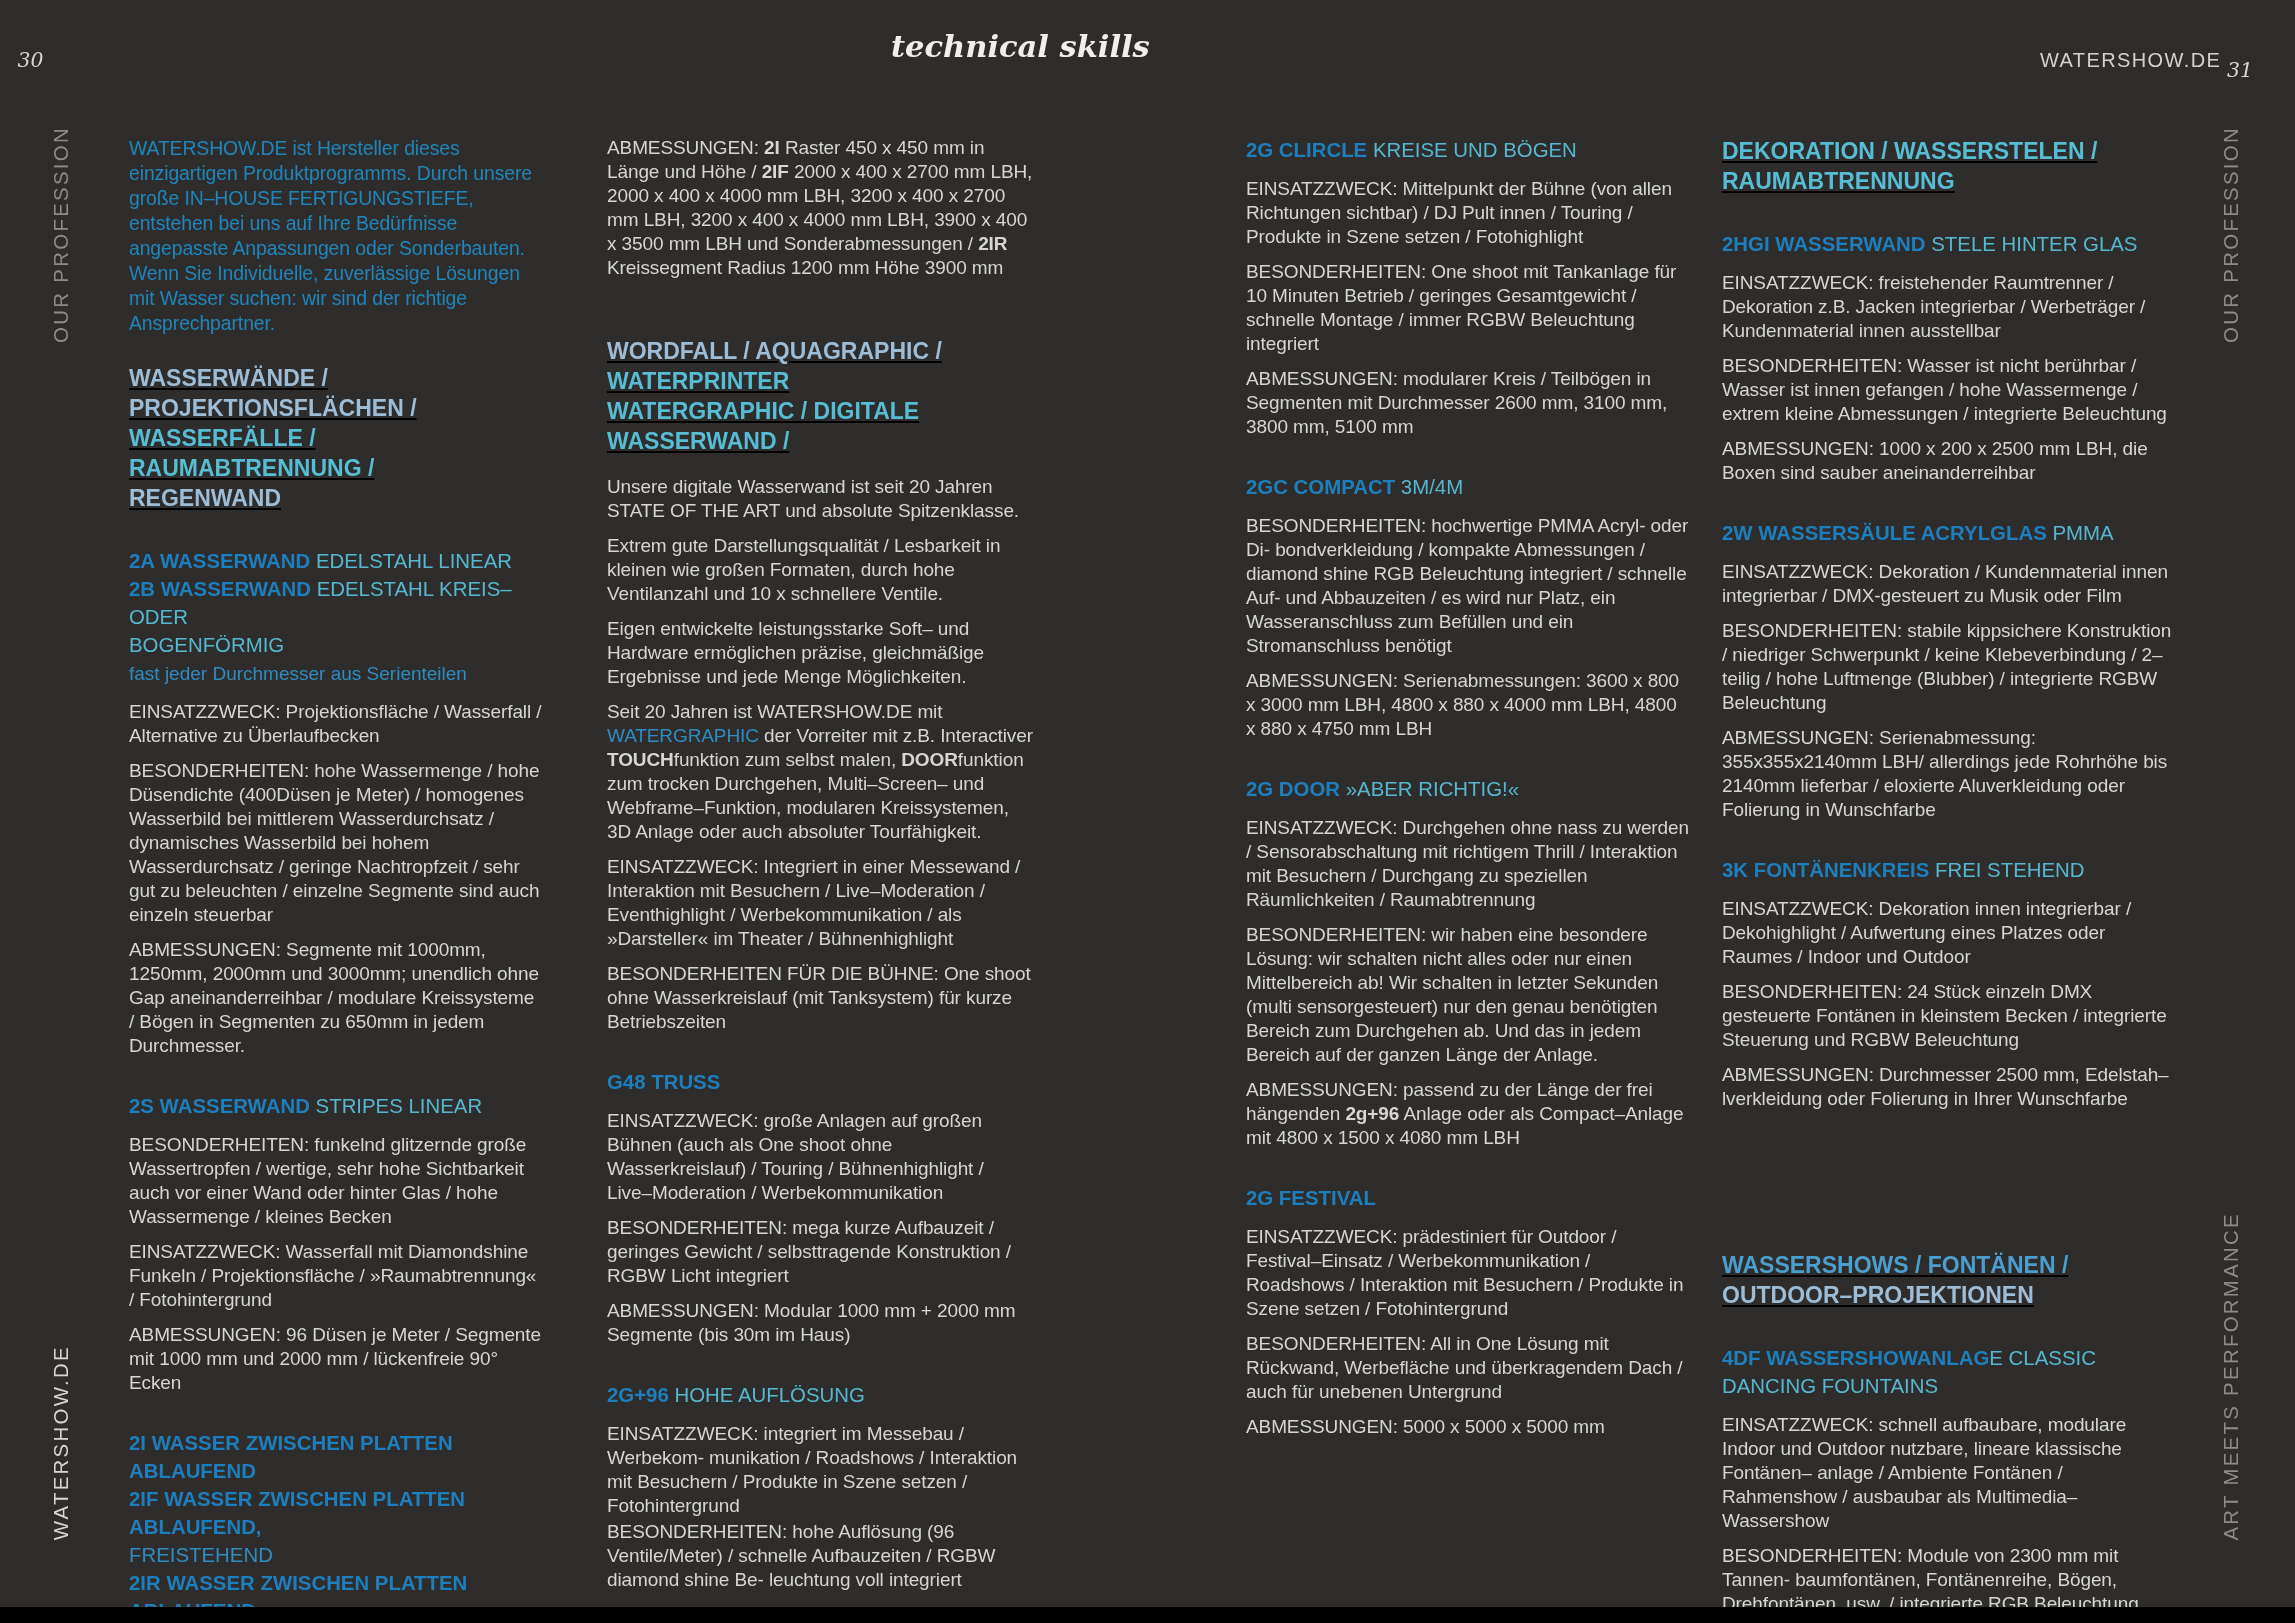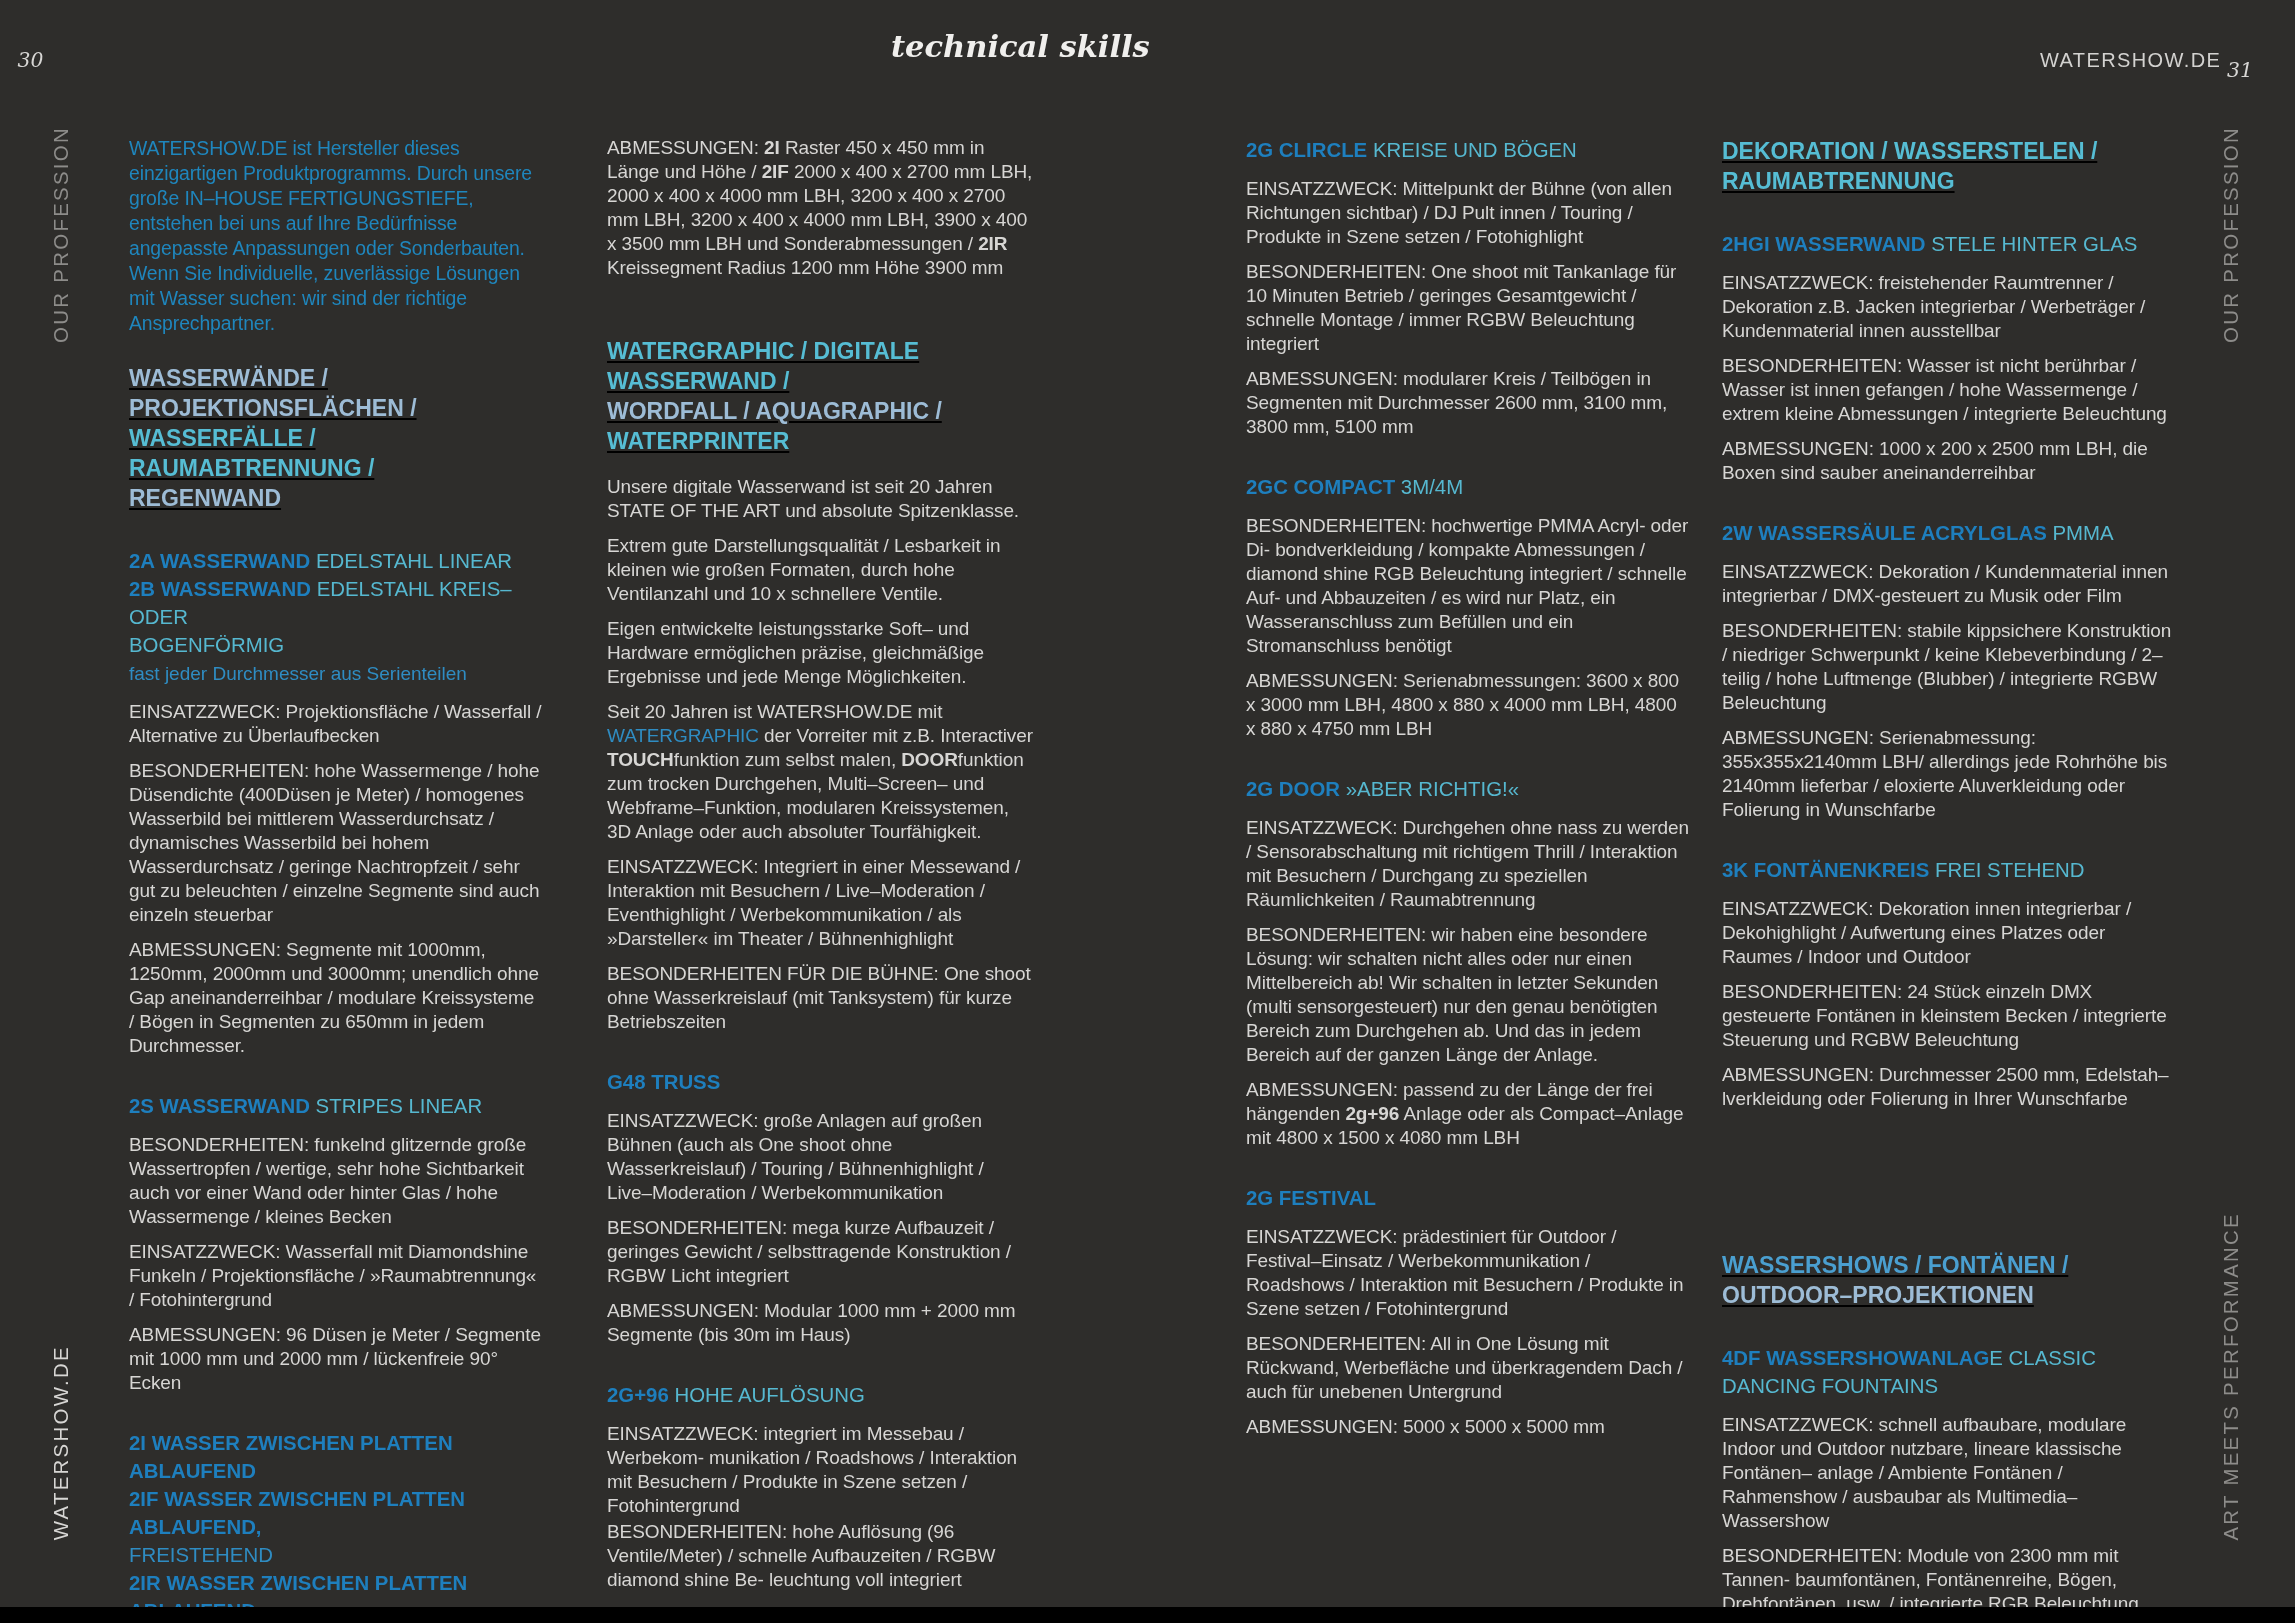--- a/index.html
+++ b/index.html
@@ -137,22 +137,22 @@
       <h3 class="product">
         <span class="hline"><span class="seg-code">2I WASSER ZWISCHEN PLATTEN ABLAUFEND</span></span>
         <span class="hline"><span class="seg-code">2IF WASSER ZWISCHEN PLATTEN ABLAUFEND,</span></span>
         <span class="hline"><span class="seg-blue">FREISTEHEND</span></span>
         <span class="hline"><span class="seg-code">2IR WASSER ZWISCHEN PLATTEN ABLAUFEND,</span></span>
       </h3>
     </div>
   <div class="col" id="col2">
       <p class="para"><span>ABMESSUNGEN: </span><span class="run-boldwhite">2I</span><span> Raster 450 x 450 mm in Länge und Höhe / </span><span class="run-boldwhite">2IF</span><span> 2000 x 400 x 2700 mm LBH, 2000 x 400 x 4000 mm LBH, 3200 x 400 x 2700 mm LBH, 3200 x 400 x 4000 mm LBH, 3900 x 400 x 3500 mm LBH und Sonderabmessungen / </span><span class="run-boldwhite">2IR</span><span> Kreissegment Radius 1200 mm Höhe 3900 mm</span></p>
       <h2 class="section" style="margin-top: 56px;">
+        <span class="hline"><span class="c-a">WORDFALL / AQUAGRAPHIC / </span><span class="c-b">WATERPRINTER</span></span>
         <span class="hline"><span class="c-b">WATERGRAPHIC / DIGITALE WASSERWAND /</span></span>
-        <span class="hline"><span class="c-a">WORDFALL / AQUAGRAPHIC / </span><span class="c-b">WATERPRINTER</span></span>
       </h2>
       <p class="para"><span>Unsere digitale Wasserwand ist seit 20 Jahren STATE OF THE ART und absolute Spitzenklasse.</span></p>
       <p class="para"><span>Extrem gute Darstellungsqualität /  Lesbarkeit in kleinen wie großen Formaten, durch hohe Ventilanzahl und 10 x schnellere Ventile.</span></p>
       <p class="para"><span>Eigen entwickelte leistungsstarke Soft– und Hardware ermöglichen präzise, gleichmäßige Ergebnisse und jede Menge Möglichkeiten.</span></p>
       <p class="para"><span>Seit 20 Jahren ist WATERSHOW.DE mit </span><span class="run-blue">WATERGRAPHIC</span><span> der Vorreiter mit z.B. Interactiver </span><span class="run-boldwhite">TOUCH</span><span>funktion zum selbst malen, </span><span class="run-boldwhite">DOOR</span><span>funktion zum trocken Durchgehen, Multi–Screen– und Webframe–Funktion, modularen Kreissystemen, 3D Anlage oder auch absoluter Tourfähigkeit.</span></p>
       <p class="para"><span>EINSATZZWECK: Integriert in einer Messewand / Interaktion mit Besuchern / Live–Moderation / Eventhighlight / Werbekommunikation / als »Darsteller« im Theater / Bühnenhighlight</span></p>
       <p class="para"><span>BESONDERHEITEN FÜR DIE BÜHNE: One shoot ohne Wasserkreislauf (mit Tanksystem) für kurze Betriebszeiten</span></p>
       <h3 class="product">
         <span class="hline"><span class="seg-code">G48 TRUSS</span></span>
       </h3>

